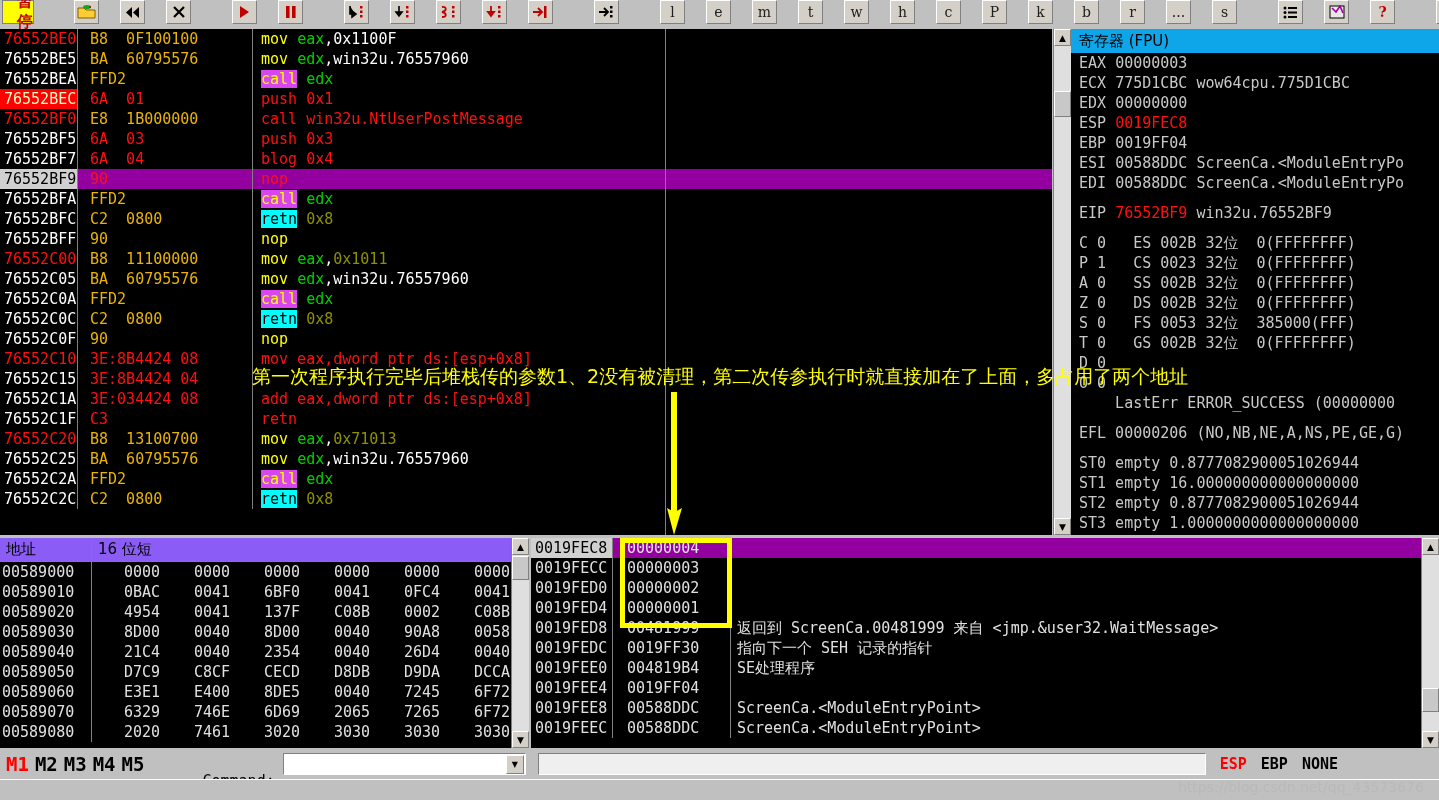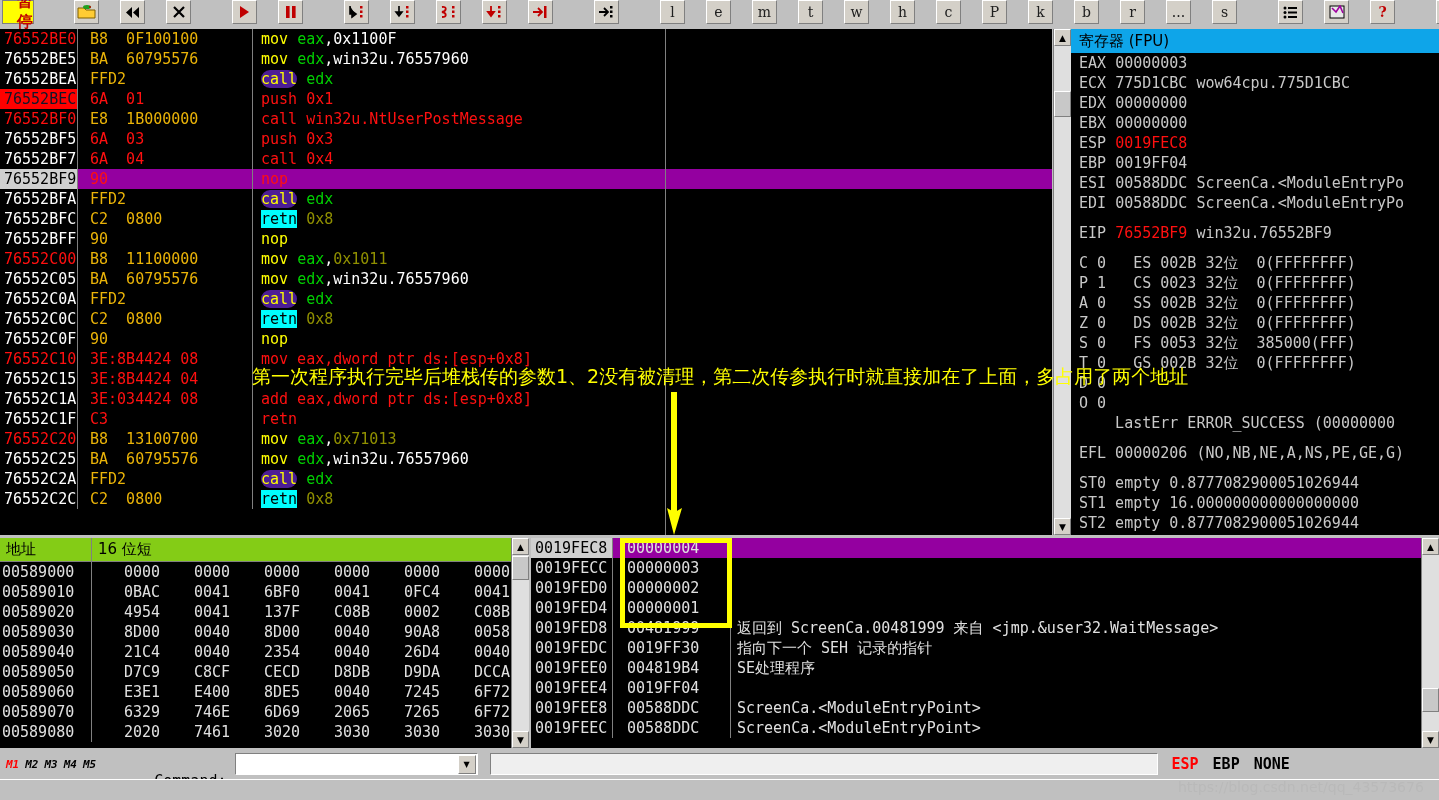--- a/index.html
+++ b/index.html
@@ -40,21 +40,21 @@
     cursor: default;
   }
   .tb-btn.ico { font-family: "DejaVu Sans", sans-serif; font-size: 13px; }
   .tb-btn svg { display: block; }
   .tb-btn.cjk { font-family: "DejaVu Sans", sans-serif; font-size: 14px; }
   .tb-colorbtn { padding: 0; }
   .sq { width: 17px; height: 17px; display:flex; align-items:center; justify-content:center;
         font-family:"DejaVu Sans", sans-serif; font-size:12px; font-weight:bold; color:#fff; }
   .blackbox { width: 25px; height: 24px; background: #000; border:1px solid #808080; }
   .hdr {
-    background: #84cc16; color: #000;
+    background: #8b5cf6; color: #000;
     font-family: "DejaVu Sans", sans-serif; font-size: 15px;
     height: 24px; display: flex; align-items: center;
     border-bottom: 1px solid #808080;
   }
   .hdr .cell {
     height: 100%; display: flex; align-items: center; padding-left: 6px;
     border-right: 1px solid #808080;
   }
 
   
@@ -62,34 +62,34 @@
     position: absolute; left: 0; top: 29px; width: 1052px; height: 506px;
     background: #000; overflow: hidden;
     font-size: 15px; line-height: 20px;
   }
   .drow { height: 20px; display: flex; align-items: center; white-space: pre; }
   .daddr {
     width: 78px; min-width:78px; padding-left: 4px; color: #ffffff;
     border-right: 1px solid #808080; height: 20px; line-height:20px;
   }
   .daddr.red { color: #ff1010; }
-  .daddr.cur { background: #ff0000; color: #0f172a; }
+  .daddr.cur { background: #ff0000; color: #fef9c3; }
   .daddr.sel { background: #d0d0d0; color: #000000; }
   .dbytes {
     width: 175px; min-width:175px; padding-left: 12px; color: #eab308;
     border-right: 1px solid #808080; height: 20px; line-height:20px;
   }
   .dbytes.red { color: #ff1010; }
   .dtext { padding-left: 8px; height:20px; line-height:20px; flex: 1; }
   .drow.hl { background: #9400a0; }
   .drow.hl .daddr { background: #d0d0d0; color:#000; }
   .drow.hl .dbytes { background: #9400a0; color:#ff1010; }
   .m-white { color:#ffffff; } .m-yellow { color:#ffff00; } .m-green { color:#00d000; }
   .m-red { color:#ff1010; } .m-olive { color:#909000; }
-  .kw-call { background:#4c1d95; color:#ffff00;border-radius:9px; }
+  .kw-call { background:#d946ef; color:#ffff00; }
   .kw-retn { background:#00ffff; color:#000000; }
   .vsep-d { position:absolute; left:665px; top:29px; width:1px; height:506px; background:#808080; }
 
   
   .sbar {
     position: absolute; background: #dfdfdf; width: 18px;
     border-left: 1px solid #808080;
     display: flex; flex-direction: column; justify-content: space-between;
   }
   .sb-arrow {
@@ -149,22 +149,22 @@
   .sval { width:118px; min-width:118px; color:#e0e0e0; padding-left:14px; border-right:1px solid #808080; }
   .scom { padding-left:6px; color:#e0e0e0; font-family:"DejaVu Sans Mono", "DejaVu Sans", monospace; }
   .srow.hl { background:#9400a0; }
   .srow.hl .saddr { background:#d0d0d0; color:#000; }
 
   
   #bottombar {
     position:absolute; left:0; top:749px; width:1439px; height:30px;
     background:#c0c0c0; display:flex; align-items:center;
   }
-  .mlabel { font-size:11px; font-weight:bold; margin-left:6px; color:#000;
-            font-family:"DejaVu Sans Mono", monospace;font-style:italic; }
+  .mlabel { font-size:19px; font-weight:bold; margin-left:6px; color:#000;
+            font-family:"DejaVu Sans Mono", monospace; }
   .mlabel.active { color:#ff0000; }
   .cmdlabel { margin-left:58px; font-size:15px; color:#000; font-family:"DejaVu Sans Mono", monospace;margin-top:34px; }
   .cmdwrap {
     margin-left:8px; width:243px; height:22px; background:#fff;
     border-top:1px solid #808080; border-left:1px solid #808080;
     border-right:1px solid #fff; border-bottom:1px solid #fff;
     display:flex; align-items:center;
   }
   .cmdinput { flex:1; height:100%; border:none; outline:none; background:#fff;
               font-family:"DejaVu Sans Mono", monospace; font-size:14px; padding-left:3px; }
@@ -362,21 +362,21 @@
     <div class="blackbox"></div>
   </div>
 
   <div id="disasm">
       <div class="drow"><div class="daddr red">76552BE0</div><div class="dbytes">B8  0F100100</div><div class="dtext"><span class="m-yellow">mov </span><span class="m-green">eax</span><span class="m-white">,</span><span class="m-white">0x1100F</span></div></div>
       <div class="drow"><div class="daddr ">76552BE5</div><div class="dbytes">BA  60795576</div><div class="dtext"><span class="m-yellow">mov </span><span class="m-green">edx</span><span class="m-white">,</span><span class="m-white">win32u.76557960</span></div></div>
       <div class="drow"><div class="daddr ">76552BEA</div><div class="dbytes">FFD2</div><div class="dtext"><span class="kw-call">call</span><span class="m-white"> </span><span class="m-green">edx</span></div></div>
       <div class="drow"><div class="daddr cur">76552BEC</div><div class="dbytes red">6A  01</div><div class="dtext"><span class="m-red">push 0x1</span></div></div>
       <div class="drow"><div class="daddr red">76552BF0</div><div class="dbytes">E8  1B000000</div><div class="dtext"><span class="m-red">call win32u.NtUserPostMessage</span></div></div>
       <div class="drow"><div class="daddr ">76552BF5</div><div class="dbytes red">6A  03</div><div class="dtext"><span class="m-red">push 0x3</span></div></div>
-      <div class="drow"><div class="daddr ">76552BF7</div><div class="dbytes red">6A  04</div><div class="dtext"><span class="m-red">call 0x4</span></div></div>
+      <div class="drow"><div class="daddr ">76552BF7</div><div class="dbytes red">6A  04</div><div class="dtext"><span class="m-red">blog 0x4</span></div></div>
       <div class="drow hl"><div class="daddr sel">76552BF9</div><div class="dbytes red">90</div><div class="dtext"><span class="m-red">nop</span></div></div>
       <div class="drow"><div class="daddr ">76552BFA</div><div class="dbytes">FFD2</div><div class="dtext"><span class="kw-call">call</span><span class="m-white"> </span><span class="m-green">edx</span></div></div>
       <div class="drow"><div class="daddr ">76552BFC</div><div class="dbytes">C2  0800</div><div class="dtext"><span class="kw-retn">retn</span><span class="m-white"> </span><span class="m-olive">0x8</span></div></div>
       <div class="drow"><div class="daddr ">76552BFF</div><div class="dbytes">90</div><div class="dtext"><span class="m-yellow">nop</span></div></div>
       <div class="drow"><div class="daddr red">76552C00</div><div class="dbytes">B8  11100000</div><div class="dtext"><span class="m-yellow">mov </span><span class="m-green">eax</span><span class="m-white">,</span><span class="m-olive">0x1011</span></div></div>
       <div class="drow"><div class="daddr ">76552C05</div><div class="dbytes">BA  60795576</div><div class="dtext"><span class="m-yellow">mov </span><span class="m-green">edx</span><span class="m-white">,</span><span class="m-white">win32u.76557960</span></div></div>
       <div class="drow"><div class="daddr ">76552C0A</div><div class="dbytes">FFD2</div><div class="dtext"><span class="kw-call">call</span><span class="m-white"> </span><span class="m-green">edx</span></div></div>
       <div class="drow"><div class="daddr ">76552C0C</div><div class="dbytes">C2  0800</div><div class="dtext"><span class="kw-retn">retn</span><span class="m-white"> </span><span class="m-olive">0x8</span></div></div>
       <div class="drow"><div class="daddr ">76552C0F</div><div class="dbytes">90</div><div class="dtext"><span class="m-yellow">nop</span></div></div>
       <div class="drow"><div class="daddr red">76552C10</div><div class="dbytes red">3E:8B4424 08</div><div class="dtext"><span class="m-red">mov eax,dword ptr ds:[esp+0x8]</span></div></div>
@@ -394,21 +394,20 @@
     <div class="sb-arrow">▼</div>
     <div class="sb-thumb" style="top:62px"></div>
   </div>
 
   <div id="regs">
     <div class="rhdr">寄存器 (FPU)</div>
     <div id="regs-body">
         <div class="rrow"><span class="rname">EAX </span><span class="rval">00000003</span><span class="rcomment"></span></div>
         <div class="rrow"><span class="rname">ECX </span><span class="rval">775D1CBC</span><span class="rcomment"> wow64cpu.775D1CBC</span></div>
         <div class="rrow"><span class="rname">EDX </span><span class="rval">00000000</span><span class="rcomment"></span></div>
-        <div class="rrow"><span class="rname">EBX </span><span class="rval">00000000</span><span class="rcomment"></span></div>
         <div class="rrow"><span class="rname">ESP </span><span class="rval red">0019FEC8</span><span class="rcomment"></span></div>
         <div class="rrow"><span class="rname">EBP </span><span class="rval">0019FF04</span><span class="rcomment"></span></div>
         <div class="rrow"><span class="rname">ESI </span><span class="rval">00588DDC</span><span class="rcomment"> ScreenCa.&lt;ModuleEntryPo</span></div>
         <div class="rrow"><span class="rname">EDI </span><span class="rval">00588DDC</span><span class="rcomment"> ScreenCa.&lt;ModuleEntryPo</span></div>
         <div class="rspacer"></div>
         <div class="rrow"><span class="rname">EIP </span><span class="rval red">76552BF9</span><span class="rcomment"> win32u.76552BF9</span></div>
         <div class="rspacer"></div>
         <div class="rrow">C 0   ES 002B 32位  0(FFFFFFFF)</div>
         <div class="rrow">P 1   CS 0023 32位  0(FFFFFFFF)</div>
         <div class="rrow">A 0   SS 002B 32位  0(FFFFFFFF)</div>

